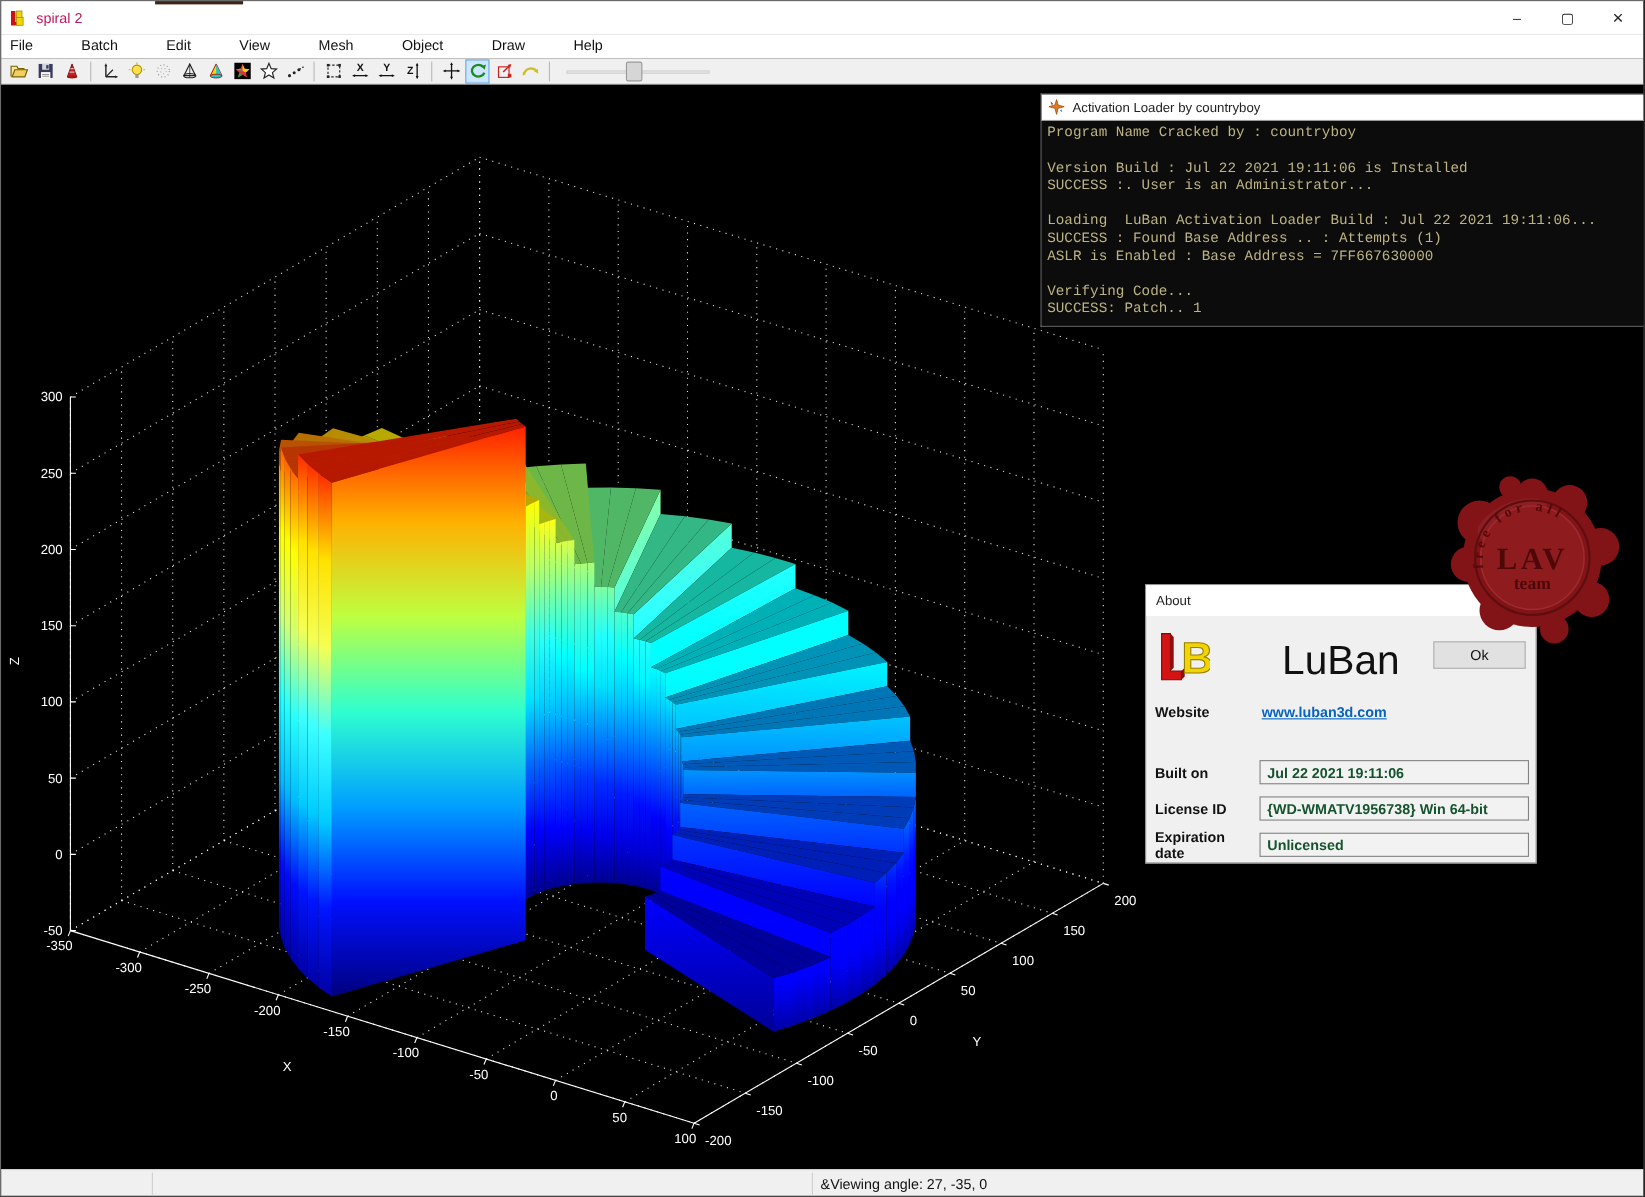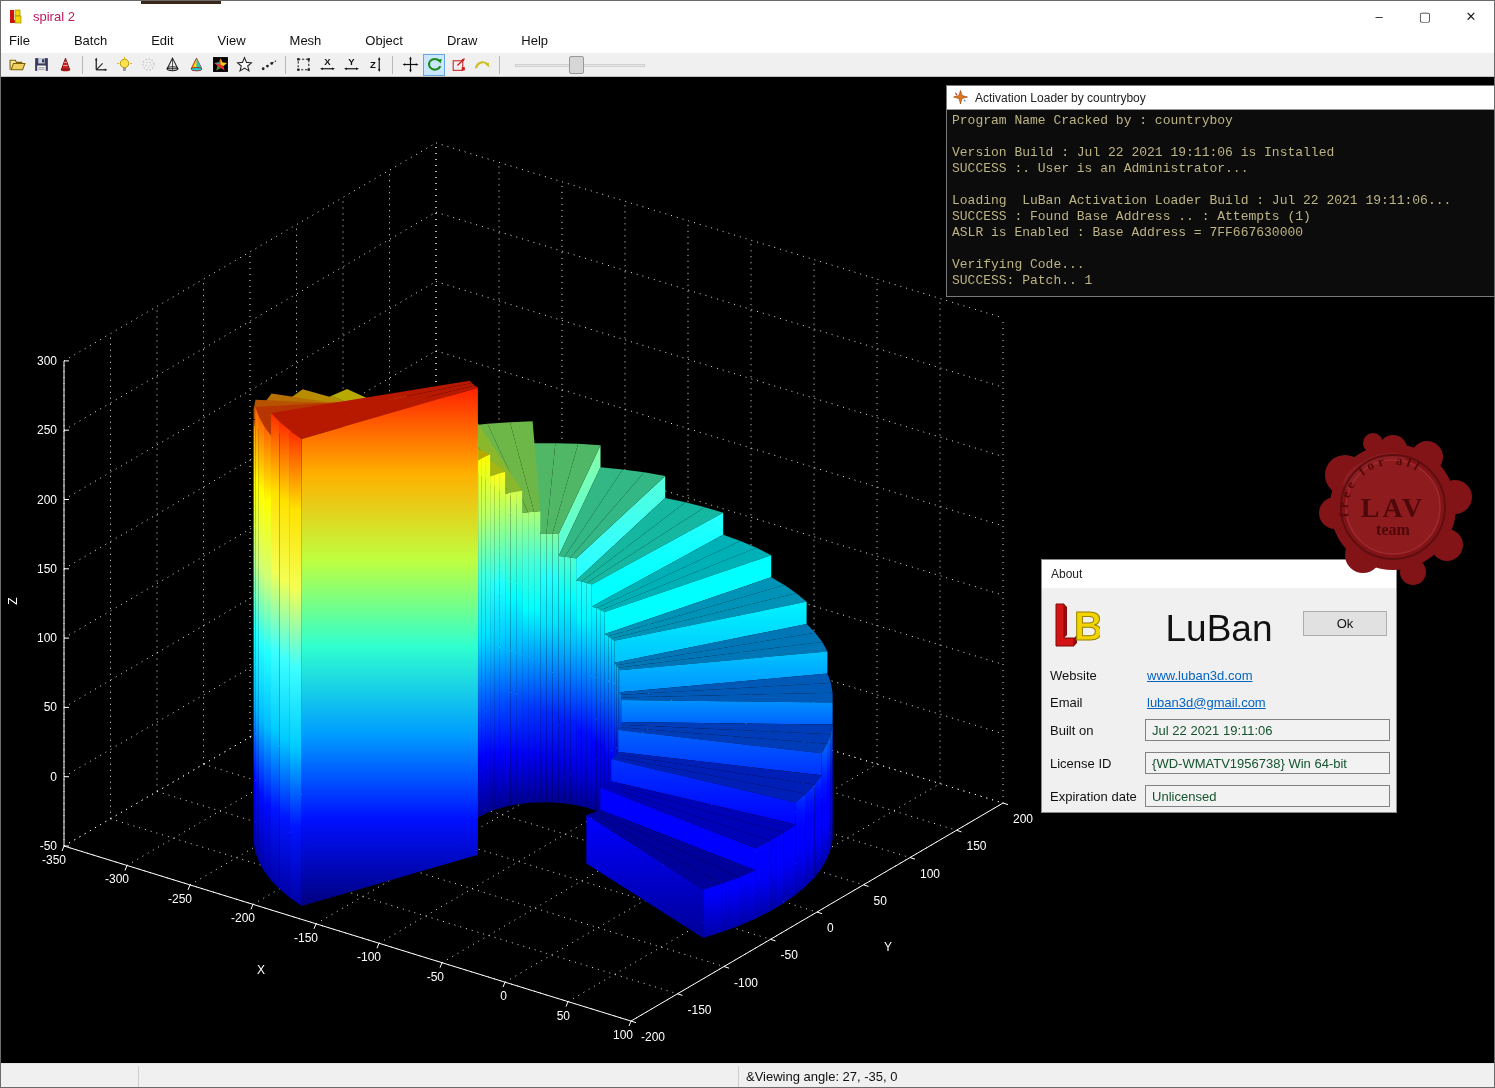--- a/index.html
+++ b/index.html
@@ -25,27 +25,27 @@
   
   .viewport{position:absolute;left:0;top:76px;width:1495px;height:986px;background:#000;}
   .axis-label{font-family:"Liberation Sans",sans-serif;font-size:12px;fill:#ffffff;}
   
   .console-win{position:absolute;left:945px;top:84px;width:550px;height:212px;z-index:20;border:1px solid #7a7a7a;border-right:none;}
   .console-title{height:24px;background:#ffffff;display:flex;align-items:center;border-bottom:1px solid #9a9a9a;}
   .console-title svg{margin-left:6px;}
   .console-title-text{margin-left:7px;font-size:12px;color:#222;}
   .console-body{height:186px;background:#0c0c0c;padding:3px 0 0 5px;font-family:"Liberation Mono",monospace;font-size:13px;line-height:16px;color:#bdb483;white-space:pre;}
   
-  .about-dlg{position:absolute;left:1040px;top:558px;width:356px;height:254px;background:#f0f0f0;border:1px solid #8a8a8a;z-index:30;}
+  .about-dlg{position:absolute;left:1040px;top:530px;width:356px;height:254px;background:#f0f0f0;border:1px solid #8a8a8a;z-index:30;}
   .about-title{height:28px;background:#ffffff;display:flex;align-items:center;}
   .about-title-text{margin-left:9px;font-size:12px;color:#222;}
   .about-logo{position:absolute;left:12px;top:40px;}
   .about-app{position:absolute;left:0;top:48px;width:100%;text-align:center;font-size:37px;color:#111;}
   .ok-btn{position:absolute;right:9px;top:51px;width:84px;height:25px;background:#e1e1e1;border:1px solid #adadad;font-size:13px;color:#111;display:flex;align-items:center;justify-content:center;}
-  .about-row{position:absolute;left:8px;width:340px;height:24px;display:flex;align-items:center;}
+  .about-row{position:absolute;left:8px;width:340px;height:24px;display:flex;align-items:center;font-weight:bold;}
   .about-label{width:90px;font-size:13px;color:#111;}
   .about-link{font-size:13px;color:#0563c1;text-decoration:underline;margin-left:7px;}
   .about-field{margin-left:7px;width:250px;height:22px;border:1px solid #828282;background:#f2f2f2;font-size:13px;color:#14532d;display:flex;align-items:center;padding-left:6px;}
   .r0{top:103px}.r1{top:130px}.r2{top:158px}.r3{top:191px}.r4{top:224px}
   
   .seal{position:absolute;left:1312px;top:424px;z-index:40;}
   
   .statusbar{position:absolute;left:0;top:1062px;width:100%;height:26px;background:#f0f0f0;border-top:1px solid #e4e4e4;}
   .sb-div{position:absolute;top:2px;width:1px;height:22px;background:#cfcfcf;}
   .sb-text{position:absolute;left:745px;top:5px;font-size:13px;color:#111;}
@@ -1189,24 +1189,20 @@
       <polygon points="10,4 13,7 13,35 10,38" fill="#8f0d0d"></polygon>
       <polygon points="20,38 23,35 23,43 20,46" fill="#8f0d0d"></polygon>
       <text x="20" y="40" font-size="40" font-weight="bold" fill="#f2d400" stroke="#9a8200" stroke-width="1" font-family="Liberation Sans,sans-serif">B</text>
     </svg>
     <div class="about-app">LuBan</div>
     <button class="ok-btn">Ok</button>
     <div class="about-row r0">
       <span class="about-label">Website</span>
       <a class="about-link">www.luban3d.com</a>
     </div>
-    <div class="about-row r1">
-      <span class="about-label">Email</span>
-      <a class="about-link">luban3d@gmail.com</a>
-    </div>
     <div class="about-row r2">
       <span class="about-label">Built on</span>
       <span class="about-field">Jul 22 2021 19:11:06</span>
     </div>
     <div class="about-row r3">
       <span class="about-label">License ID</span>
       <span class="about-field">{WD-WMATV1956738} Win 64-bit</span>
     </div>
     <div class="about-row r4">
       <span class="about-label">Expiration date</span>

